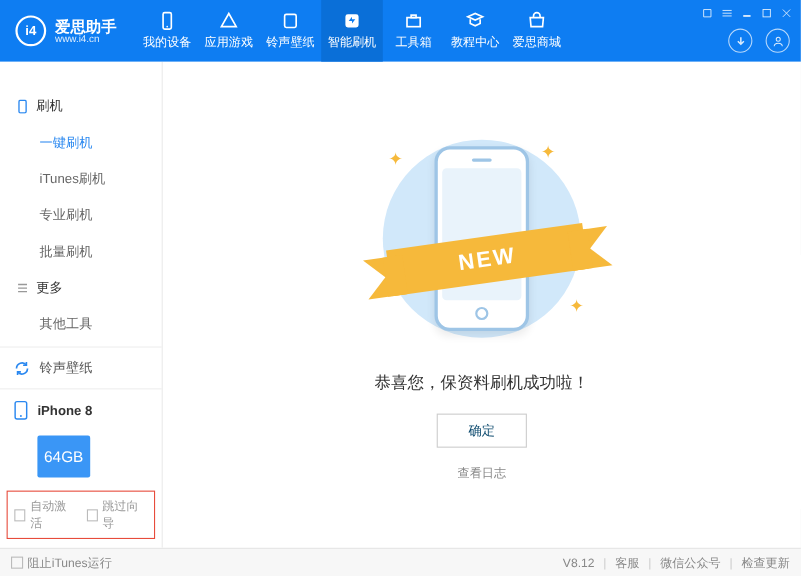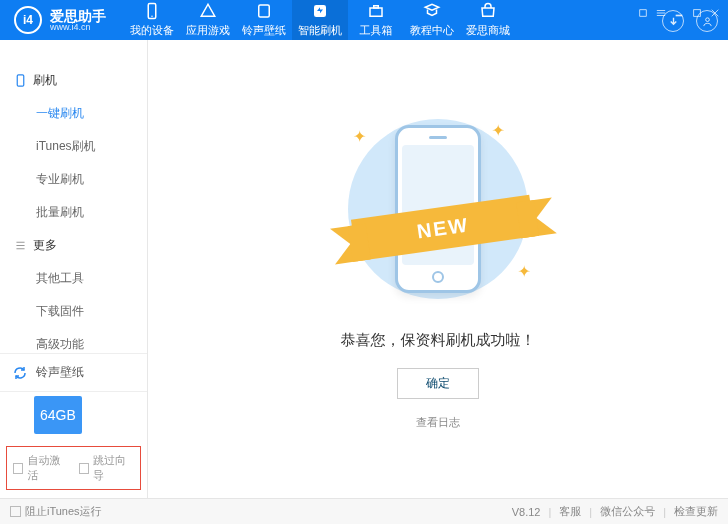--- a/index.html
+++ b/index.html
@@ -1,20 +1,20 @@
 <!DOCTYPE html>
 <html><head>
 <meta charset="utf-8">
 <style>
 *{margin:0;padding:0;box-sizing:border-box;font-family:"Microsoft YaHei",Arial,sans-serif}
 body{background:#f5f5f5;display:flex;align-items:center;justify-content:center;min-height:100vh}
 .window{width:728px;height:524px;background:#fff;box-shadow:0 2px 8px rgba(0,0,0,.15);display:flex;flex-direction:column;overflow:hidden}
 
 
-.header{height:40px;background:#0e7df2;display:flex;align-items:center;color:#fff;position:relative}
+.header{height:56px;background:#0e7df2;display:flex;align-items:center;color:#fff;position:relative}
 .logo-area{display:flex;align-items:center;padding:0 14px;gap:8px}
 .logo-circle{width:28px;height:28px;border:2px solid #fff;border-radius:50%;display:flex;align-items:center;justify-content:center;font-size:12px;font-weight:bold}
 .logo-text{display:flex;flex-direction:column;line-height:1}
 .logo-title{font-size:14px;font-weight:bold}
 .logo-sub{font-size:9px;opacity:.85}
 .tabs{display:flex;height:100%;margin-left:4px}
 .tab{width:56px;display:flex;flex-direction:column;align-items:center;justify-content:center;gap:3px;cursor:pointer;font-size:11px}
 .tab.active{background:#0a6fd8}
 .tab-icon{width:18px;height:18px;display:flex;align-items:center;justify-content:center}
 .tab-icon svg{width:18px;height:18px;fill:#fff}
@@ -202,20 +202,27 @@
         <div class="side-item">高级功能</div>
       </div>
       <div class="side-bottom">
         <div class="mode-row">
           <svg viewBox="0 0 16 16">
               <path d="M3 8a5 5 0 019-3M13 8a5 5 0 01-9 3" fill="none" stroke="#2a88f0" stroke-width="1.5"></path>
               <path d="M12 2v3h-3M4 14v-3h3" fill="none" stroke="#2a88f0" stroke-width="1.5"></path>
             </svg>
           <span>铃声壁纸</span>
         </div>
+        <div class="dev-row">
+          <svg viewBox="0 0 16 20">
+              <rect x="2" y="1" width="12" height="18" rx="2" fill="none" stroke="#2a88f0" stroke-width="1.5"></rect>
+              <circle cx="8" cy="16" r="1" fill="#2a88f0"></circle>
+            </svg>
+          <span class="dev-name">iPhone 8</span>
+        </div>
         <span class="badge">64GB</span>
         <div class="red-box">
           <label class="chk">
               <span class="box"></span>
               <span>自动激活</span>
             </label>
           <label class="chk">
               <span class="box"></span>
               <span>跳过向导</span>
             </label>

